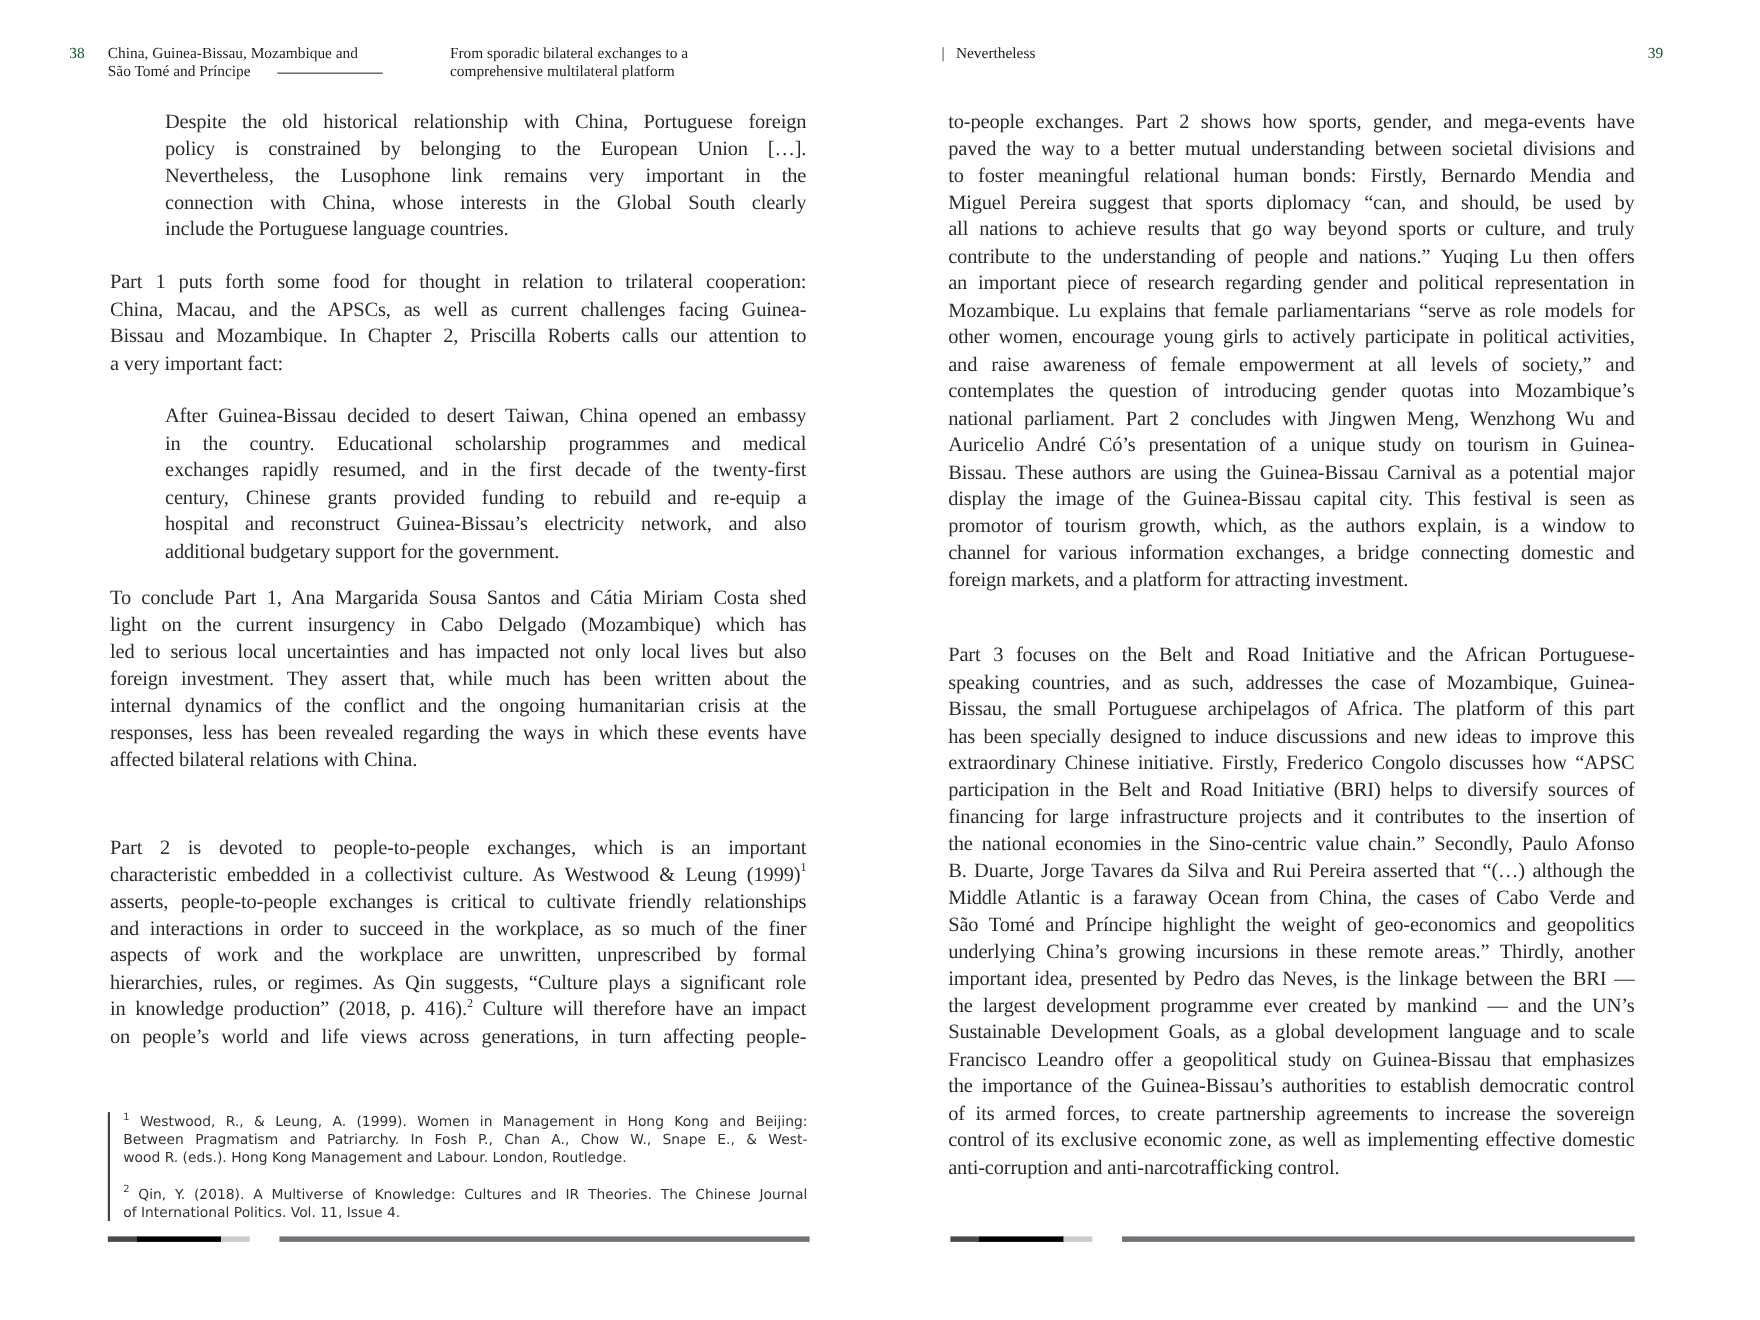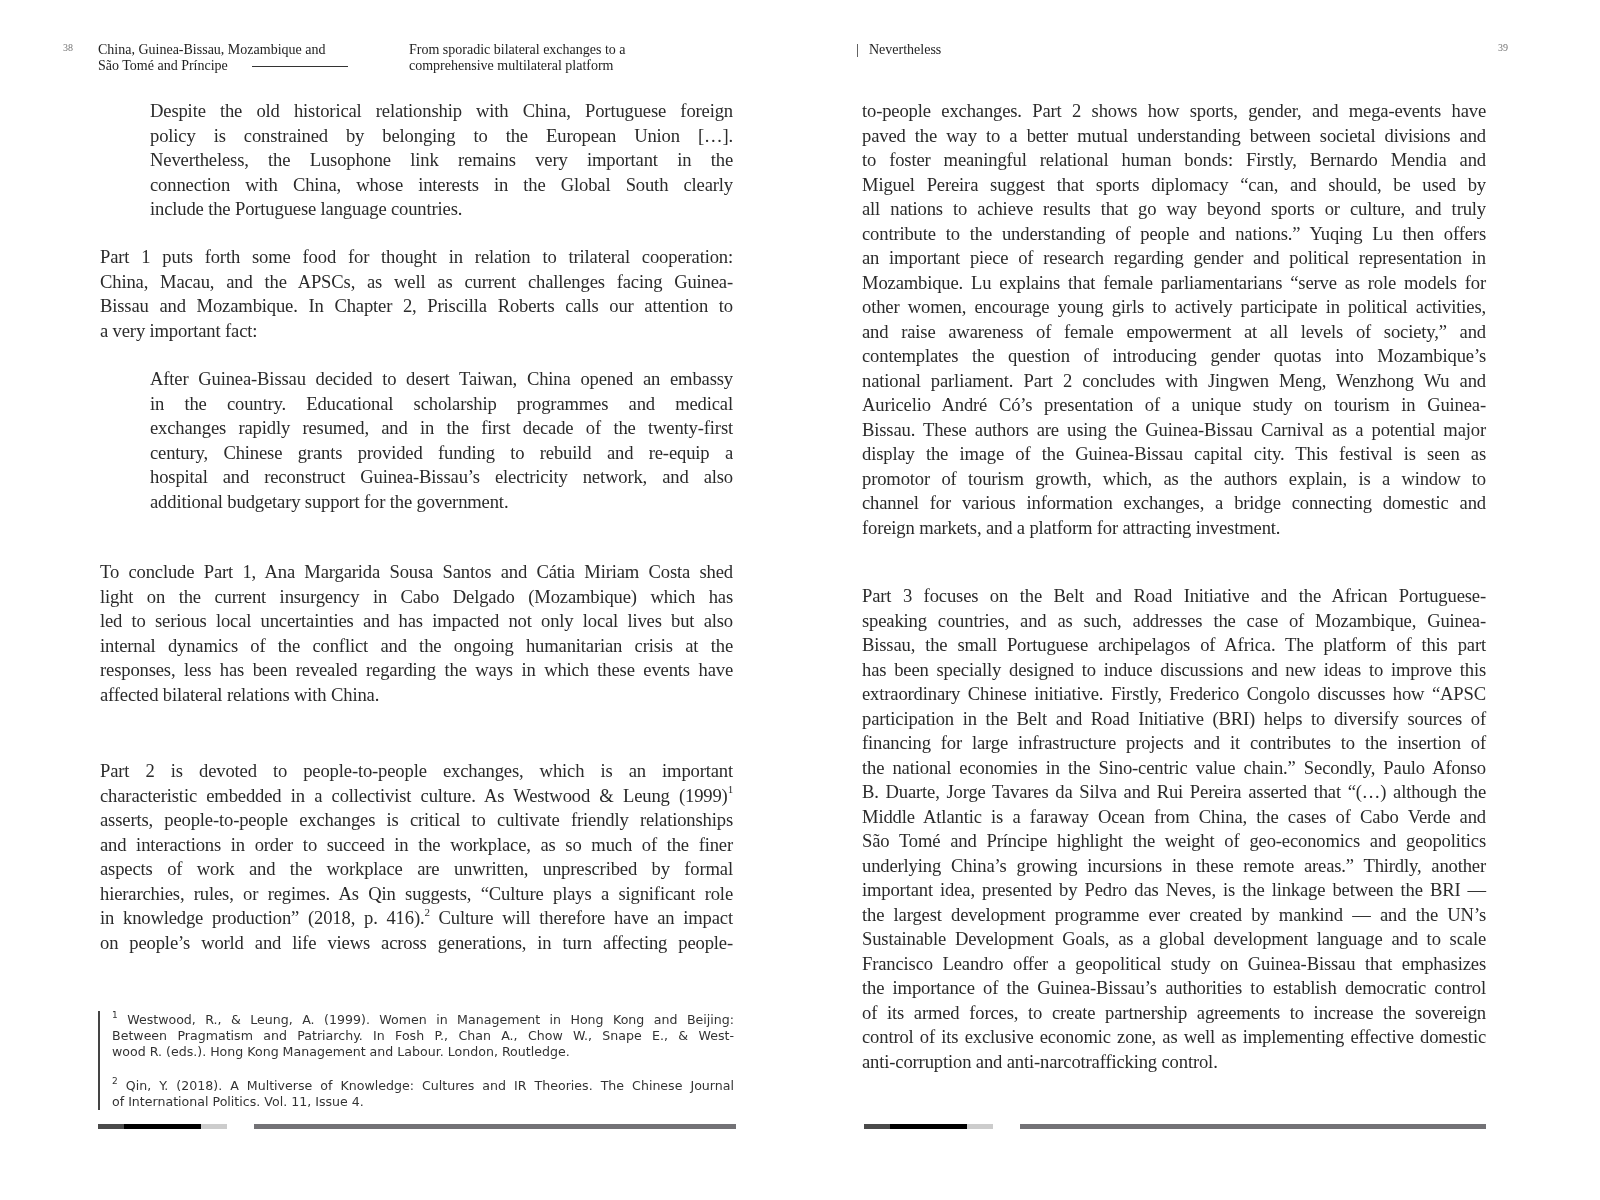--- a/index.html
+++ b/index.html
@@ -2,21 +2,21 @@
 <html><head>
 <meta charset="utf-8">
 <style>
   html, body { margin: 0; padding: 0; }
   body {
     width: 1600px; height: 1200px; background: #ffffff; position: relative; overflow: hidden;
     font-family: "Liberation Serif", "DejaVu Serif", serif; color: #2a2a2a;
   }
   .abs { position: absolute; }
   .hdr { font-size: 14px; line-height: 16px; color: #222; }
-  .pagenum { font-size: 10px; color: #737373; text-align: right; }
+  .pagenum { font-size: 14px; color: #14532d; text-align: right; }
   .hdr-rule { position: absolute; height: 1px; background: #333; }
   .body-text {
     font-size: 18.6px; line-height: 24.5px; text-align: justify; color: #2b2b2b;
     letter-spacing: -0.15px;
   }
   .line { display: block; text-align: justify; text-align-last: justify; white-space: nowrap; height: 24.5px; overflow: visible; }
   .line.last { text-align-last: left; }
   sup { font-size: 11px; line-height: 0; position: relative; top: -1px; }
   .fn {
     font-family: "DejaVu Sans", sans-serif; font-size: 12.6px; line-height: 16px; color: #333;
@@ -61,24 +61,25 @@
 
 <div class="abs body-text" style="left:150px; top:367px; width:583px;">
   <span class="line">After Guinea-Bissau decided to desert Taiwan, China opened an embassy</span>
   <span class="line">in the country. Educational scholarship programmes and medical</span>
   <span class="line">exchanges rapidly resumed, and in the first decade of the twenty-first</span>
   <span class="line">century, Chinese grants provided funding to rebuild and re-equip a</span>
   <span class="line">hospital and reconstruct Guinea-Bissau’s electricity network, and also</span>
   <span class="line last">additional budgetary support for the government.</span>
 </div>
 
-<div class="abs body-text" style="left:100px; top:560px; width:633px;">
+<div class="abs body-text" style="left:100px; top:532px; width:633px;">
   <span class="line">To conclude Part 1, Ana Margarida Sousa Santos and Cátia Miriam Costa shed</span>
   <span class="line">light on the current insurgency in Cabo Delgado (Mozambique) which has</span>
   <span class="line">led to serious local uncertainties and has impacted not only local lives but also</span>
+  <span class="line">foreign investment. They assert that, while much has been written about the</span>
   <span class="line">internal dynamics of the conflict and the ongoing humanitarian crisis at the</span>
   <span class="line">responses, less has been revealed regarding the ways in which these events have</span>
   <span class="line last">affected bilateral relations with China.</span>
 </div>
 
 <div class="abs body-text" style="left:100px; top:759px; width:633px;">
   <span class="line">Part 2 is devoted to people-to-people exchanges, which is an important</span>
   <span class="line"><span>characteristic embedded in a collectivist culture. As Westwood &amp; Leung (1999)</span><sup>1</sup></span>
   <span class="line">asserts, people-to-people exchanges is critical to cultivate friendly relationships</span>
   <span class="line">and interactions in order to succeed in the workplace, as so much of the finer</span>

